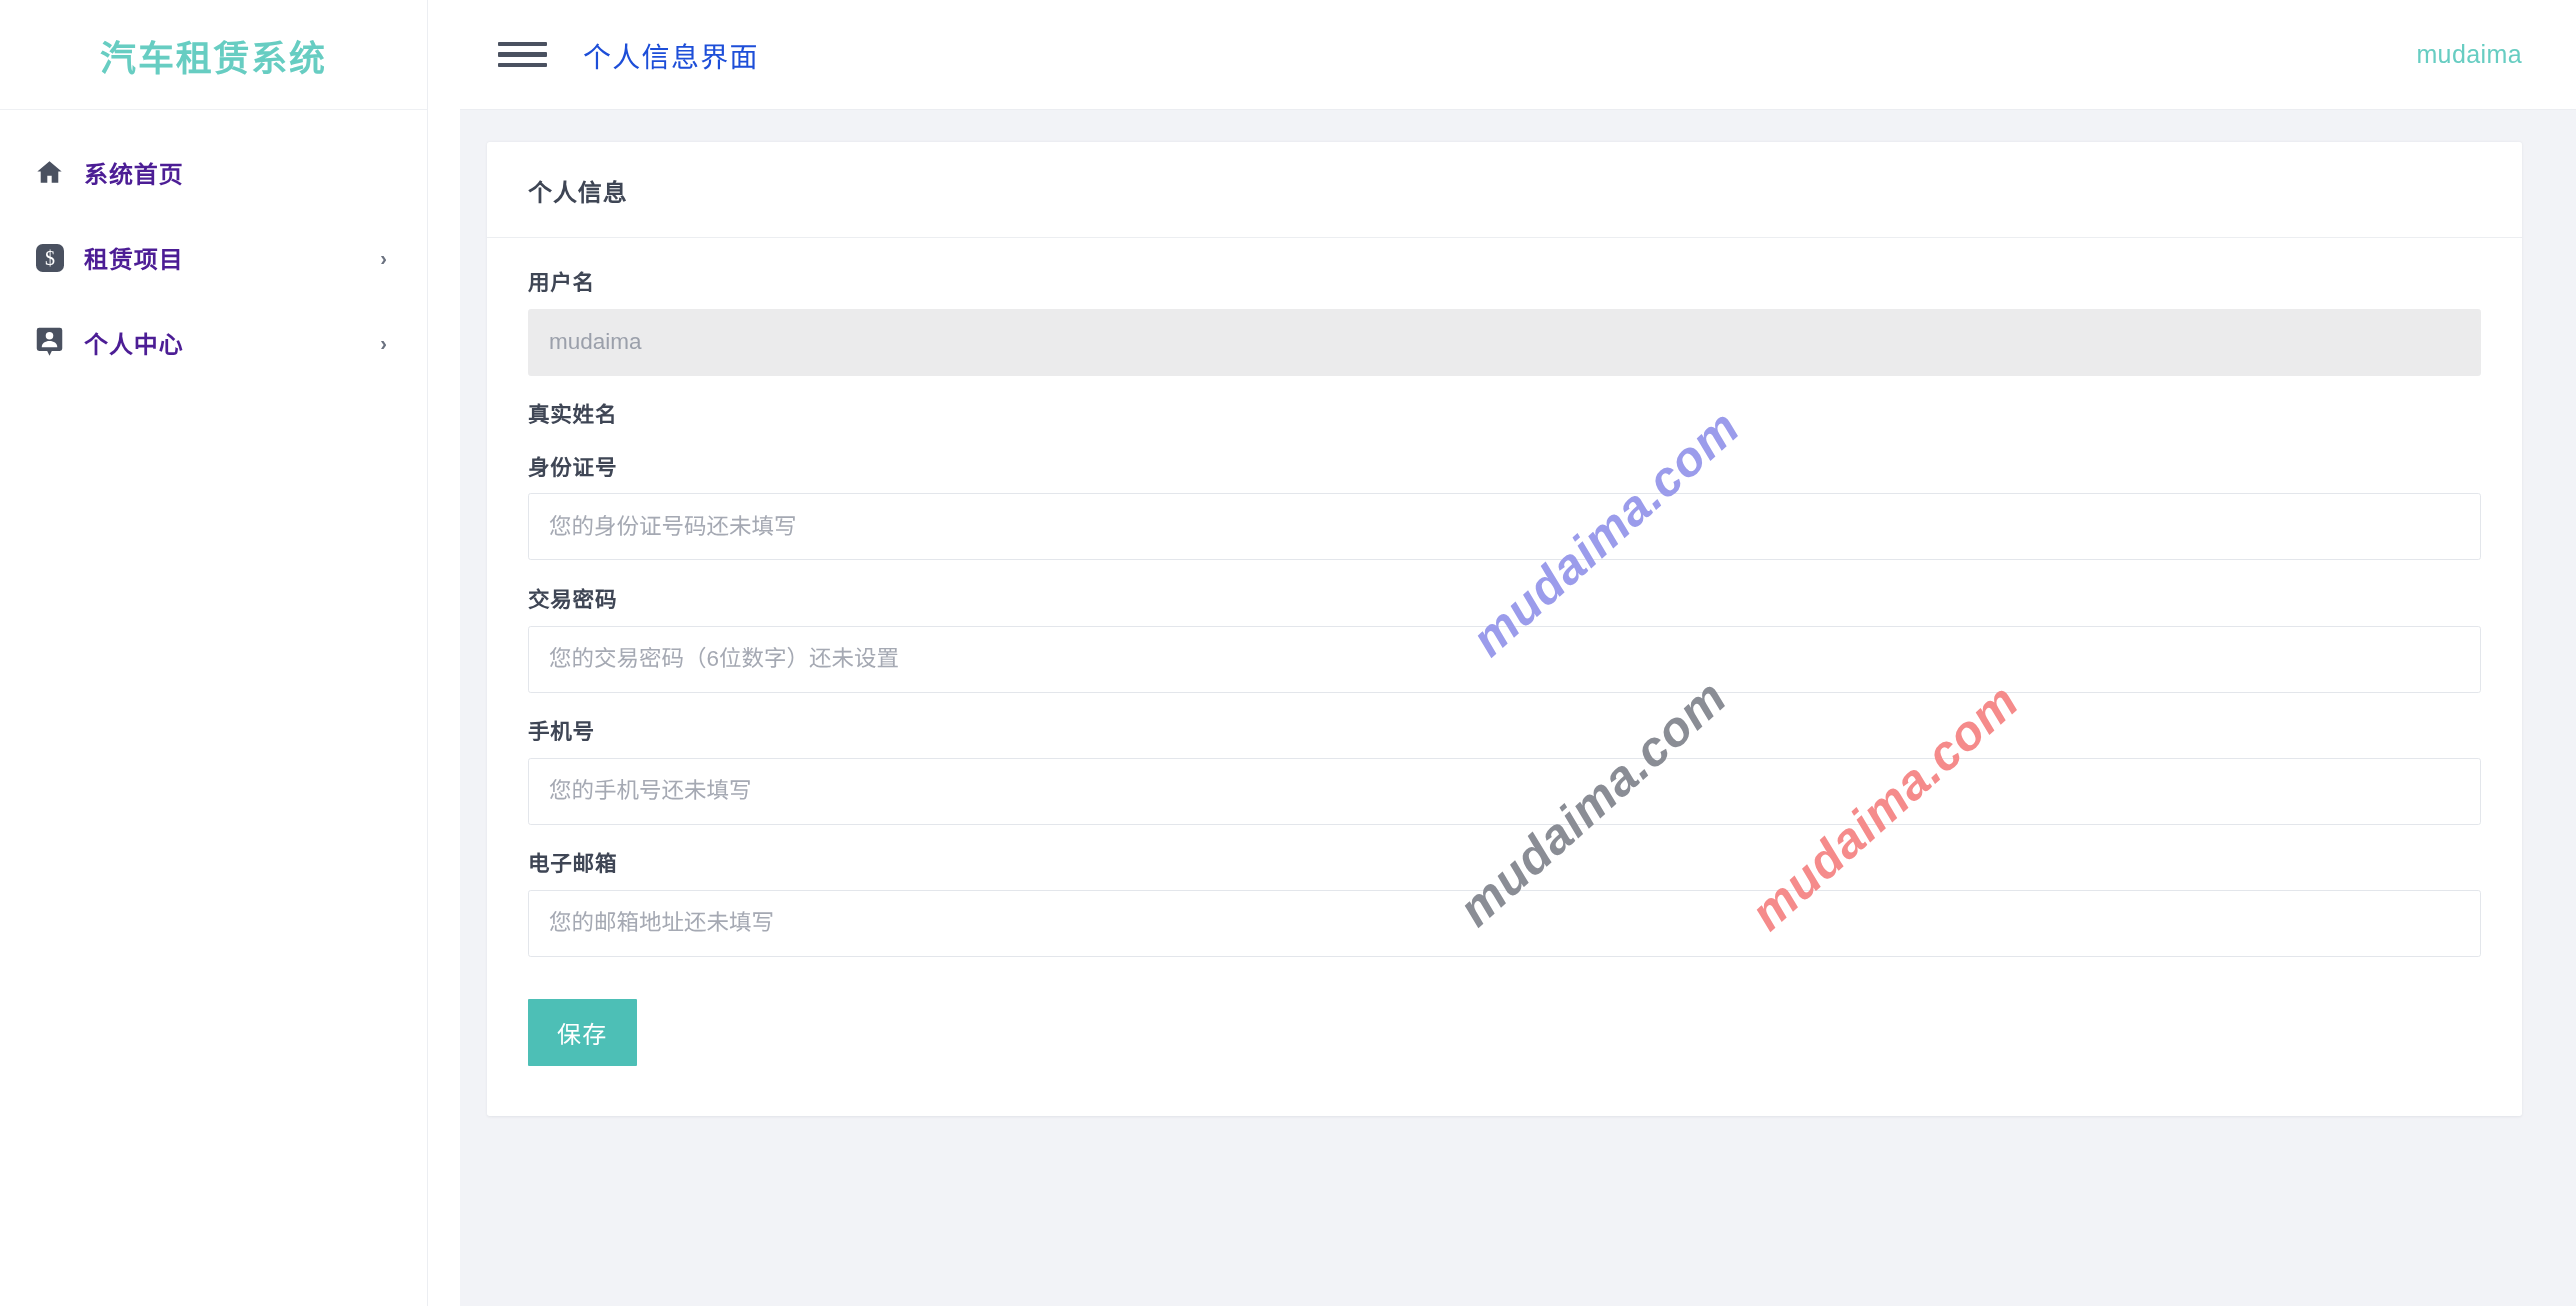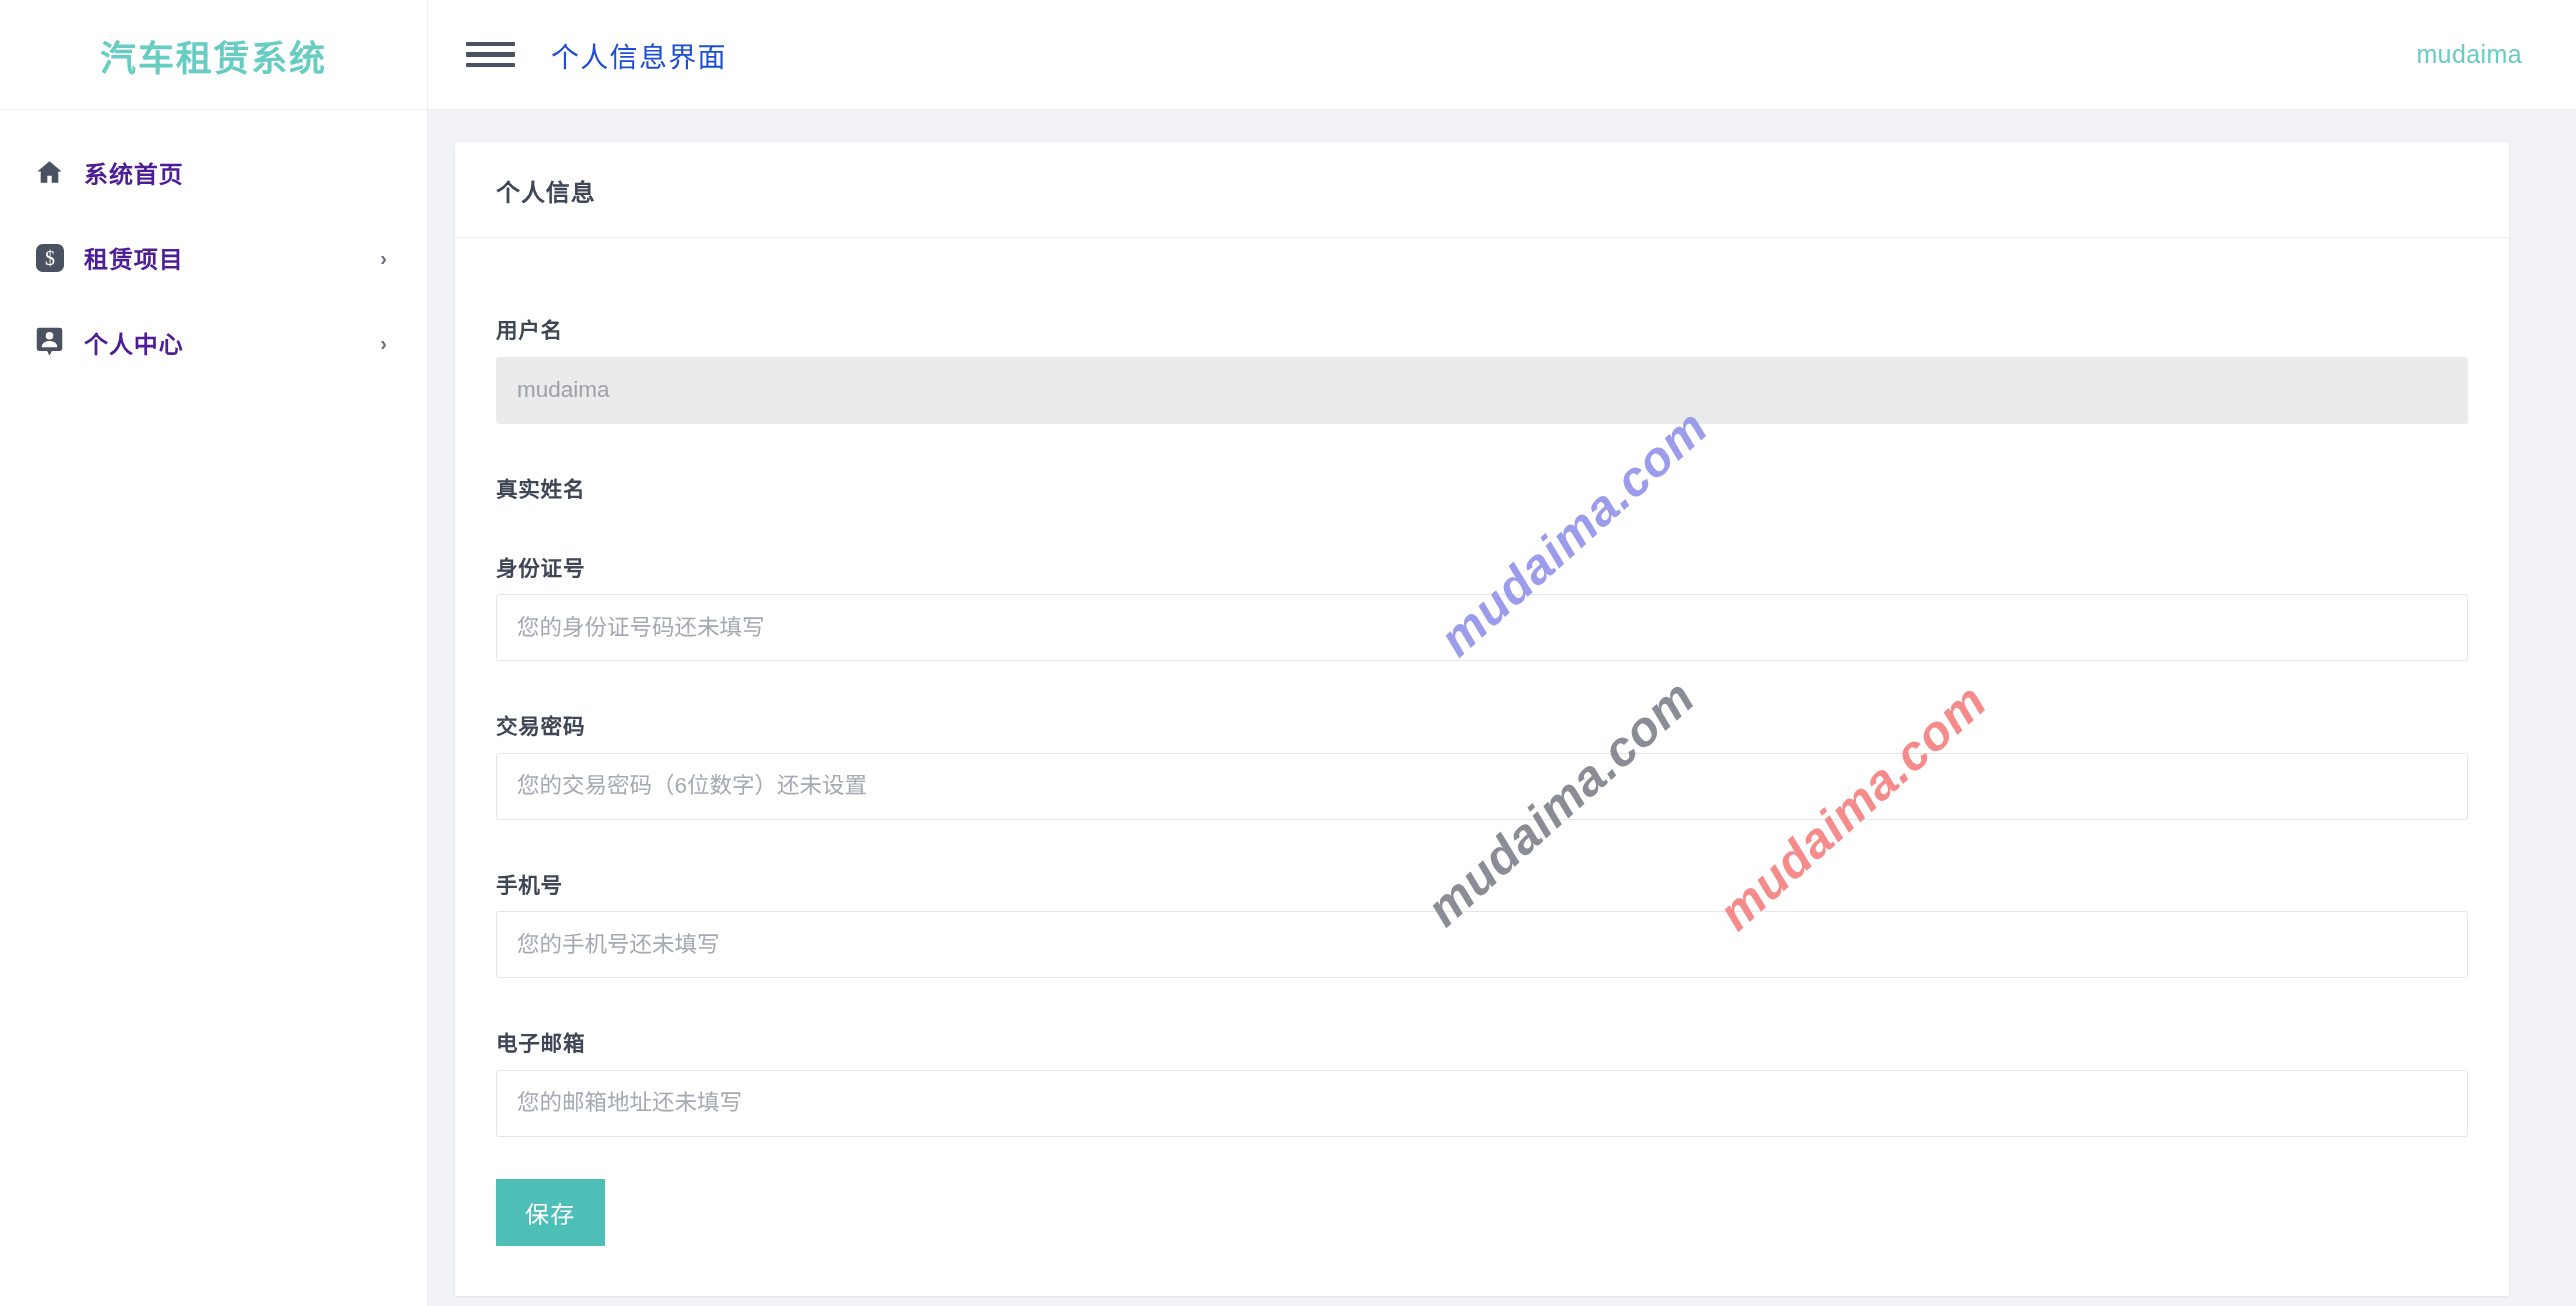--- a/index.html
+++ b/index.html
@@ -11,20 +11,21 @@
     background: #ffffff;
     font-family: "Liberation Sans", "DejaVu Sans", sans-serif;
   }
 
   .app {
     position: relative;
     width: 2576px;
     height: 1307px;
     display: flex;
     background: #ffffff;
+    gap: 32px;
   }
 
   
   .sidebar {
     width: 428px;
     min-width: 428px;
     height: 1307px;
     background: #ffffff;
     border-right: 0.9px solid #eceef2;
     position: relative;
@@ -144,21 +145,21 @@
     border-bottom: 0.9px solid #eceef1;
   }
   .card-title {
     font-size: 24px;
     color: #3f4655;
     font-weight: 600;
     letter-spacing: 0.9px;
   }
   .card-body { padding: 27px 41px 50px 41px; }
 
-  .form-group { margin-bottom: 21.6px; margin-top: 48px; }
+  .form-group { margin-bottom: 21.6px; }
   .form-label {
     display: block;
     font-size: 21.6px;
     font-weight: 700;
     color: #3f4655;
     margin-bottom: 12.6px;
     letter-spacing: 0.7px;
   }
   .form-control {
     display: block;

